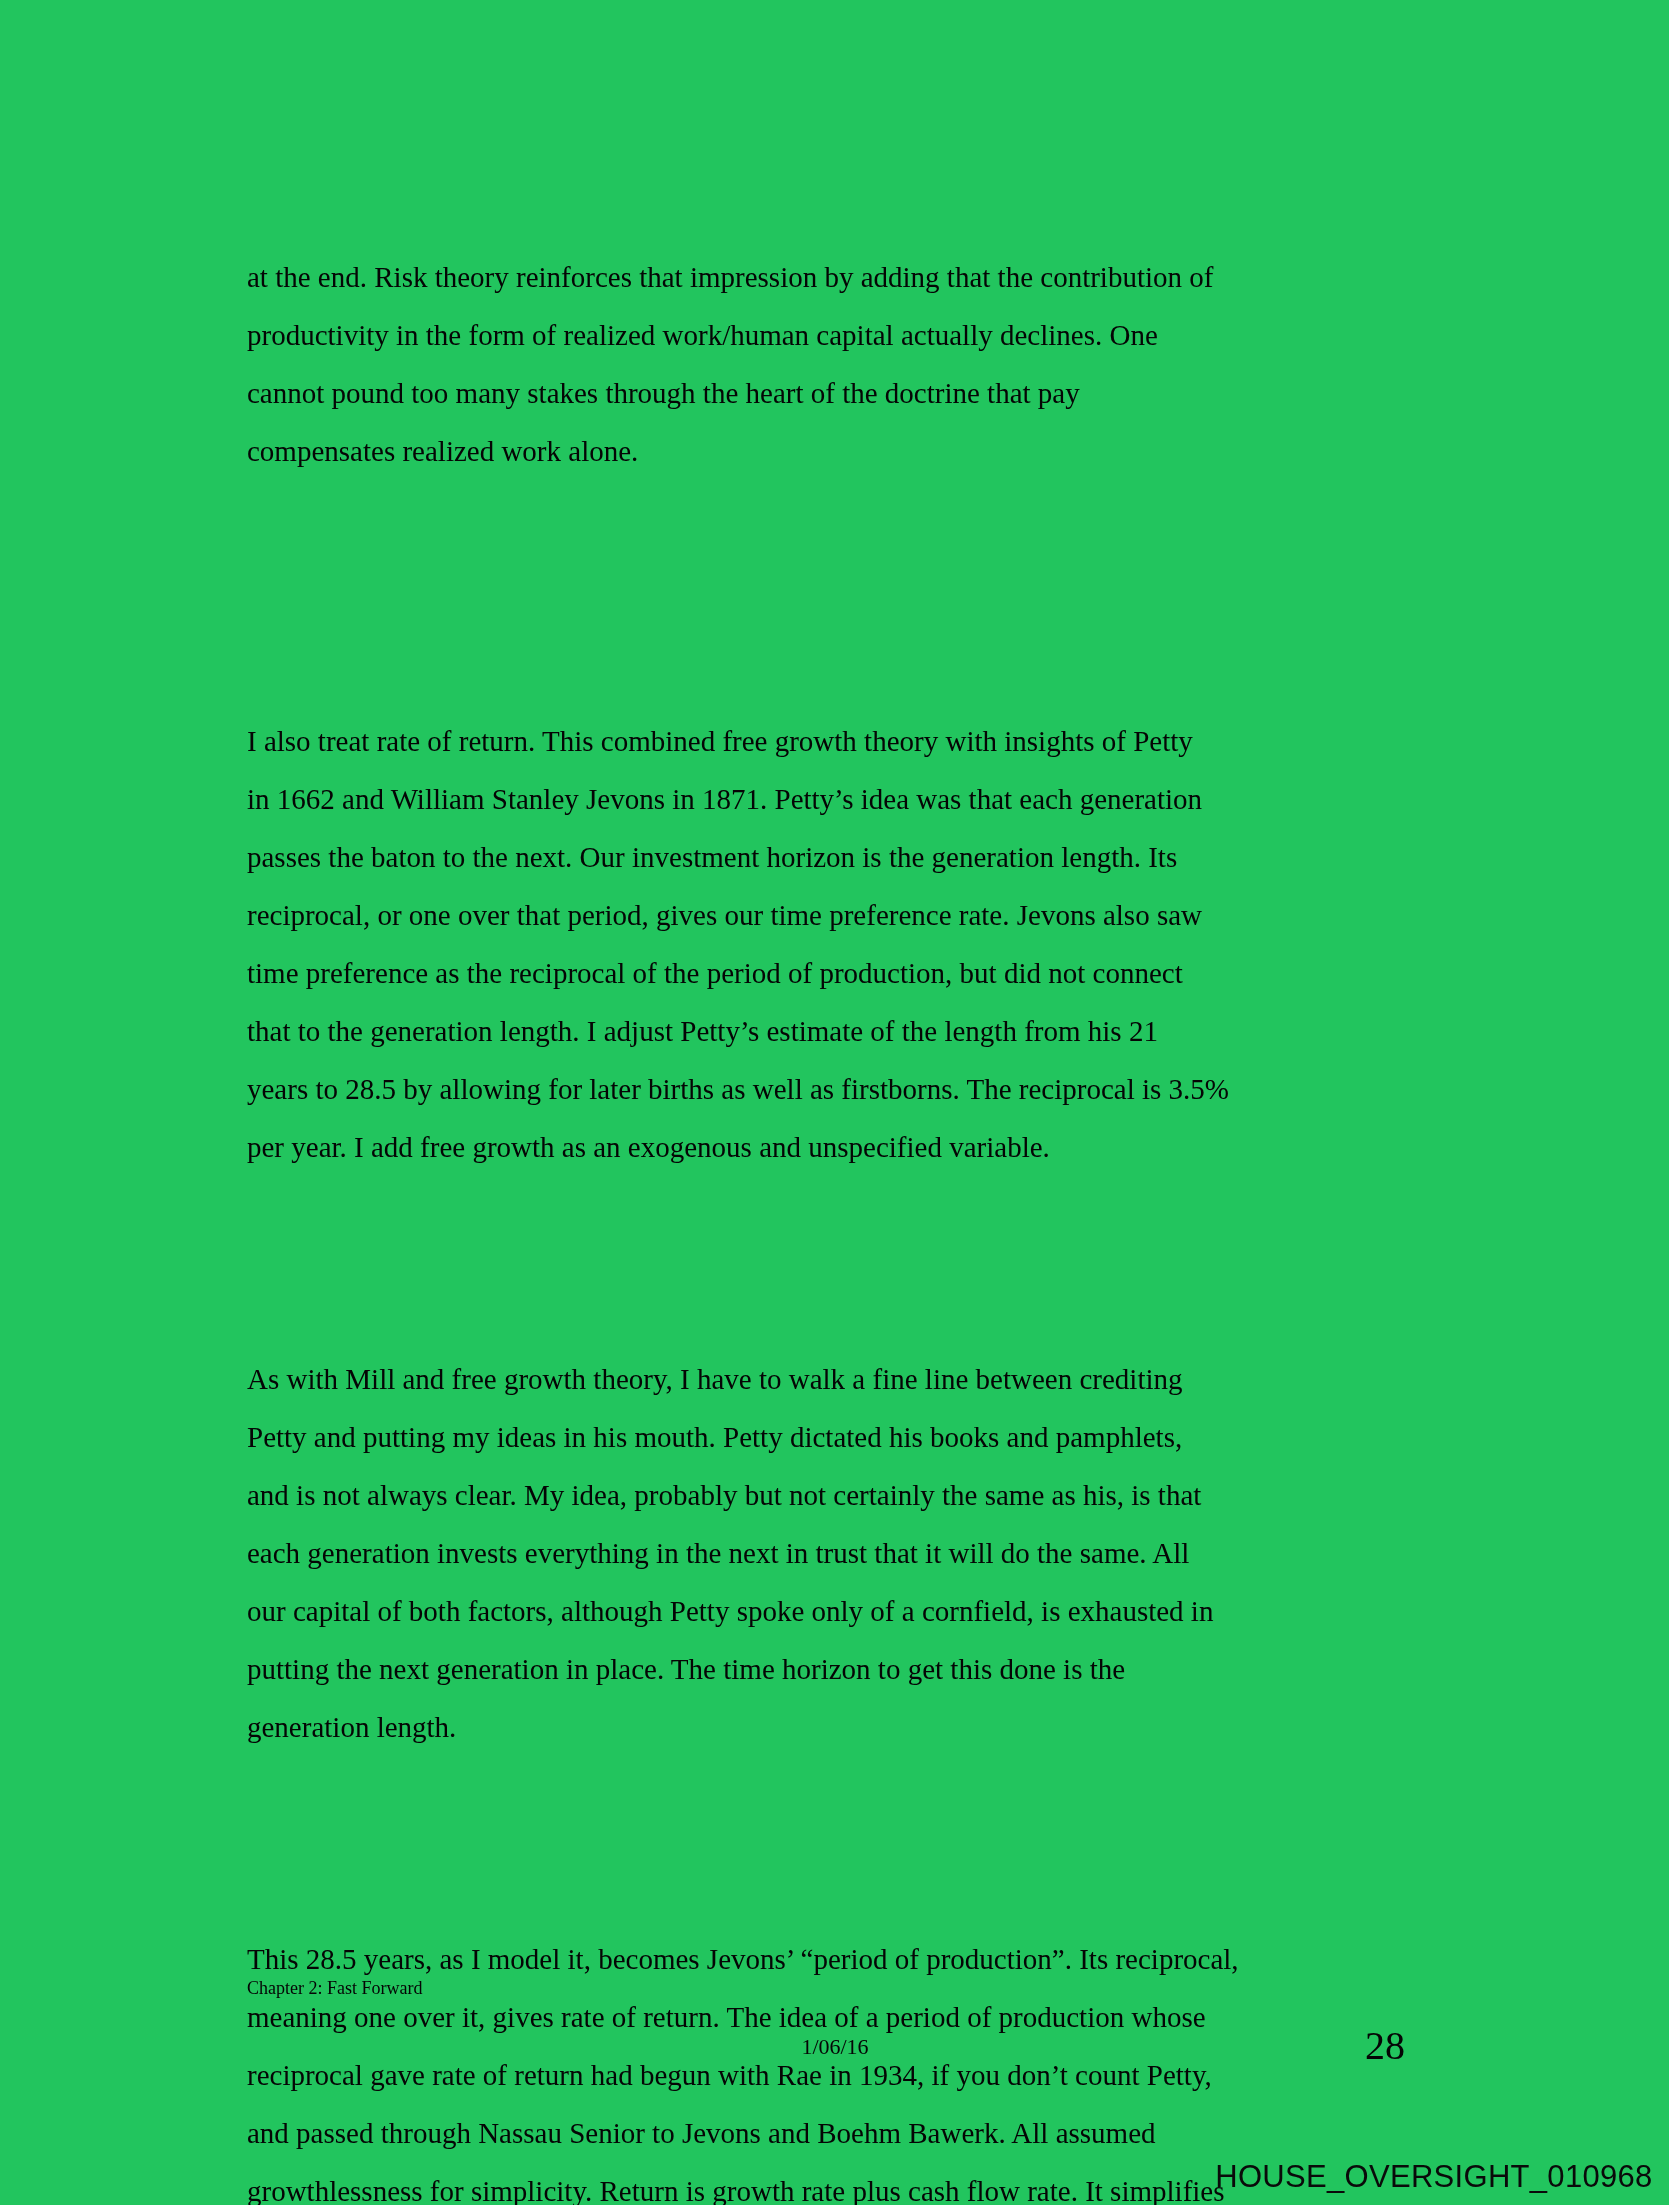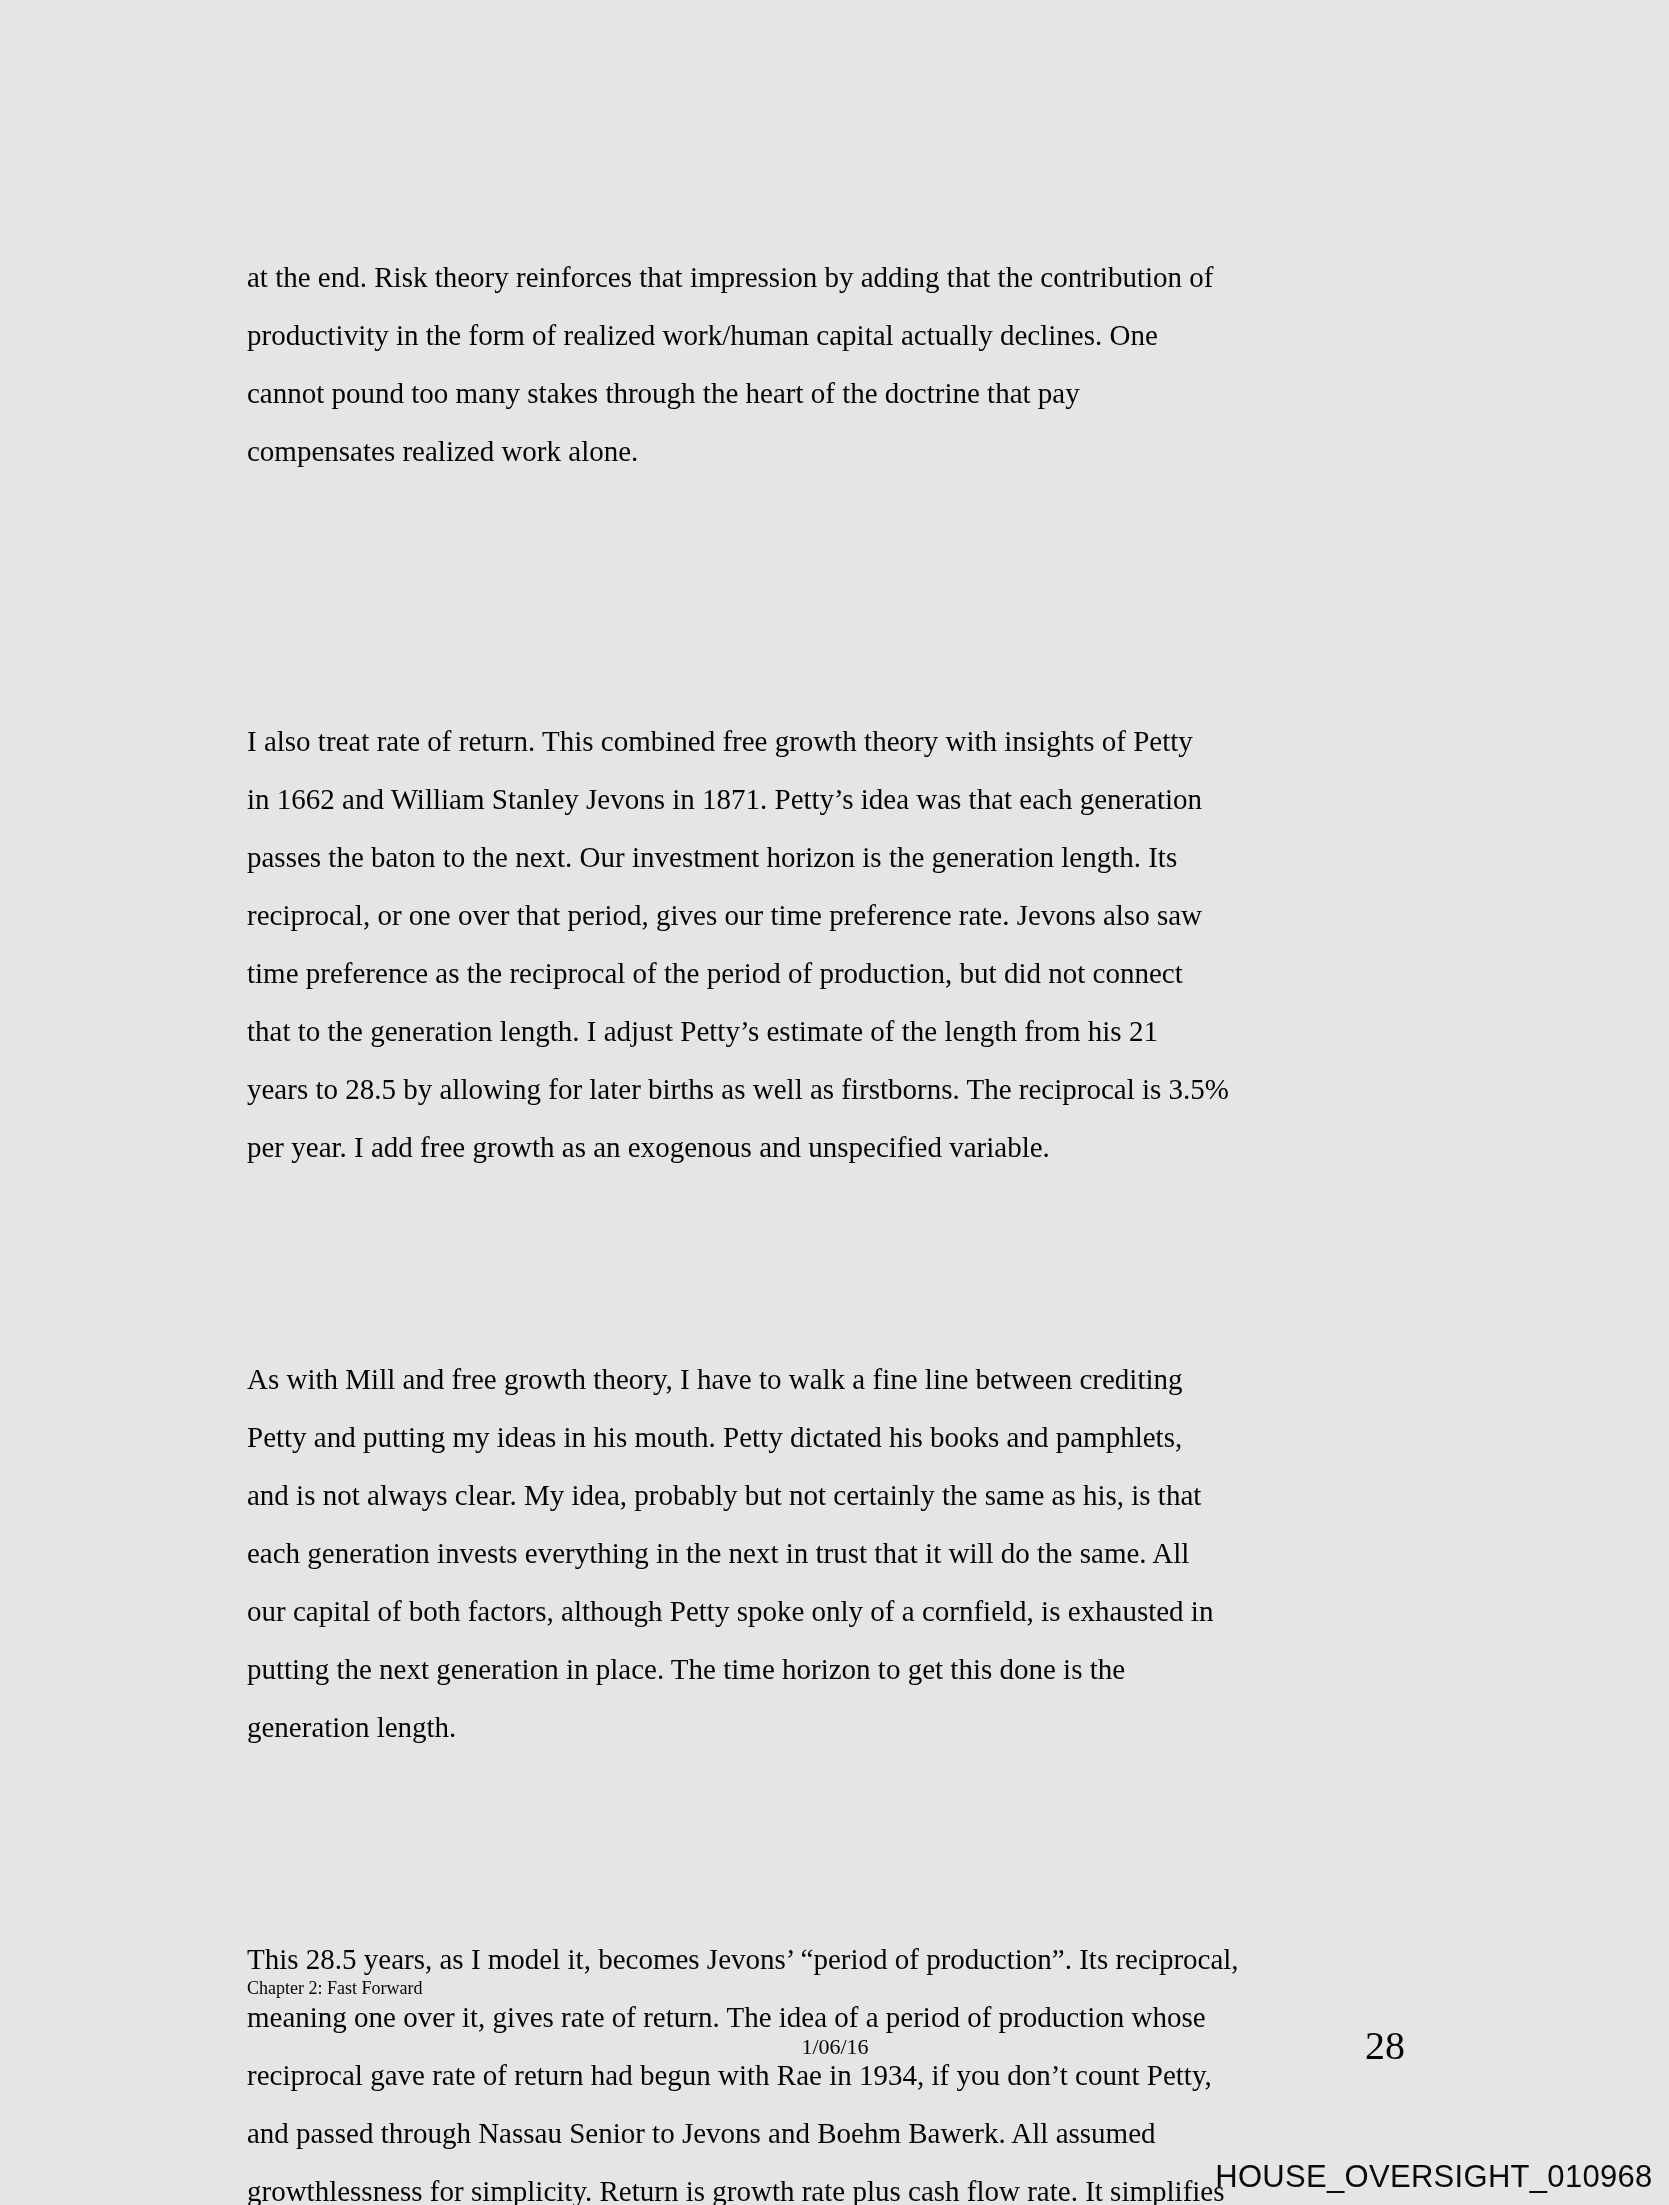--- a/index.html
+++ b/index.html
@@ -4,21 +4,21 @@
 <style>
   html, body {
     margin: 0;
     padding: 0;
     background: #ffffff;
   }
   .page {
     position: relative;
     width: 1669px;
     height: 2205px;
-    background: #e5e5e5;
+    background: #22c55e;
     overflow: hidden;
     font-family: "Liberation Serif", "DejaVu Serif", serif;
     color: #050505;
   }
   .content {
     position: absolute;
     top: 190px;
     left: 247px;
     width: 1210px;
     font-size: 29px;

